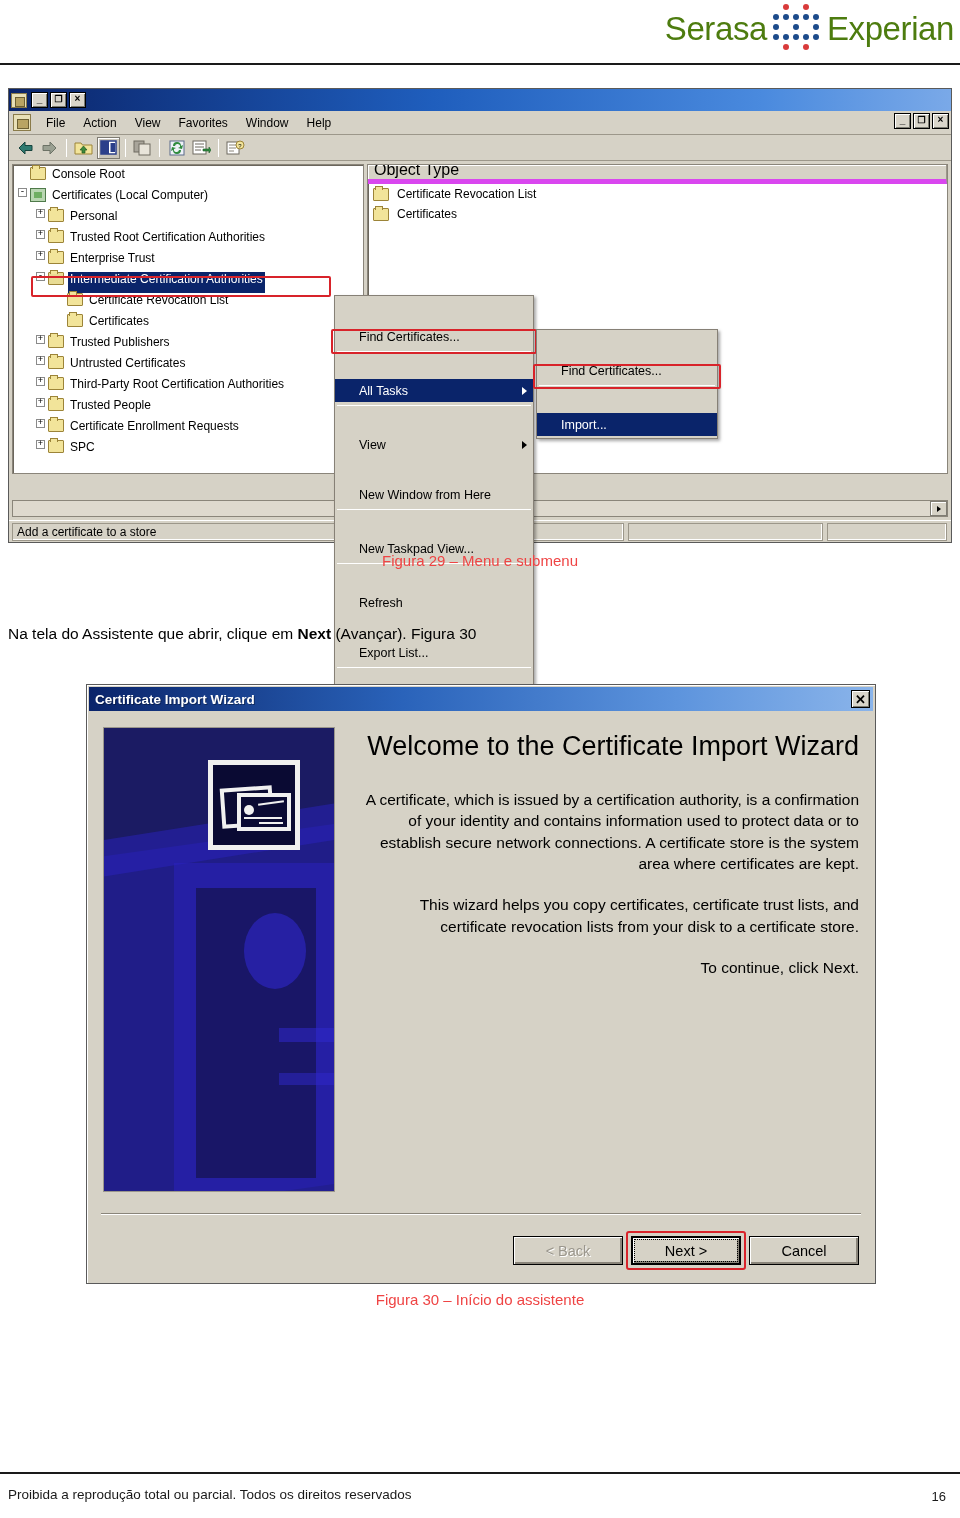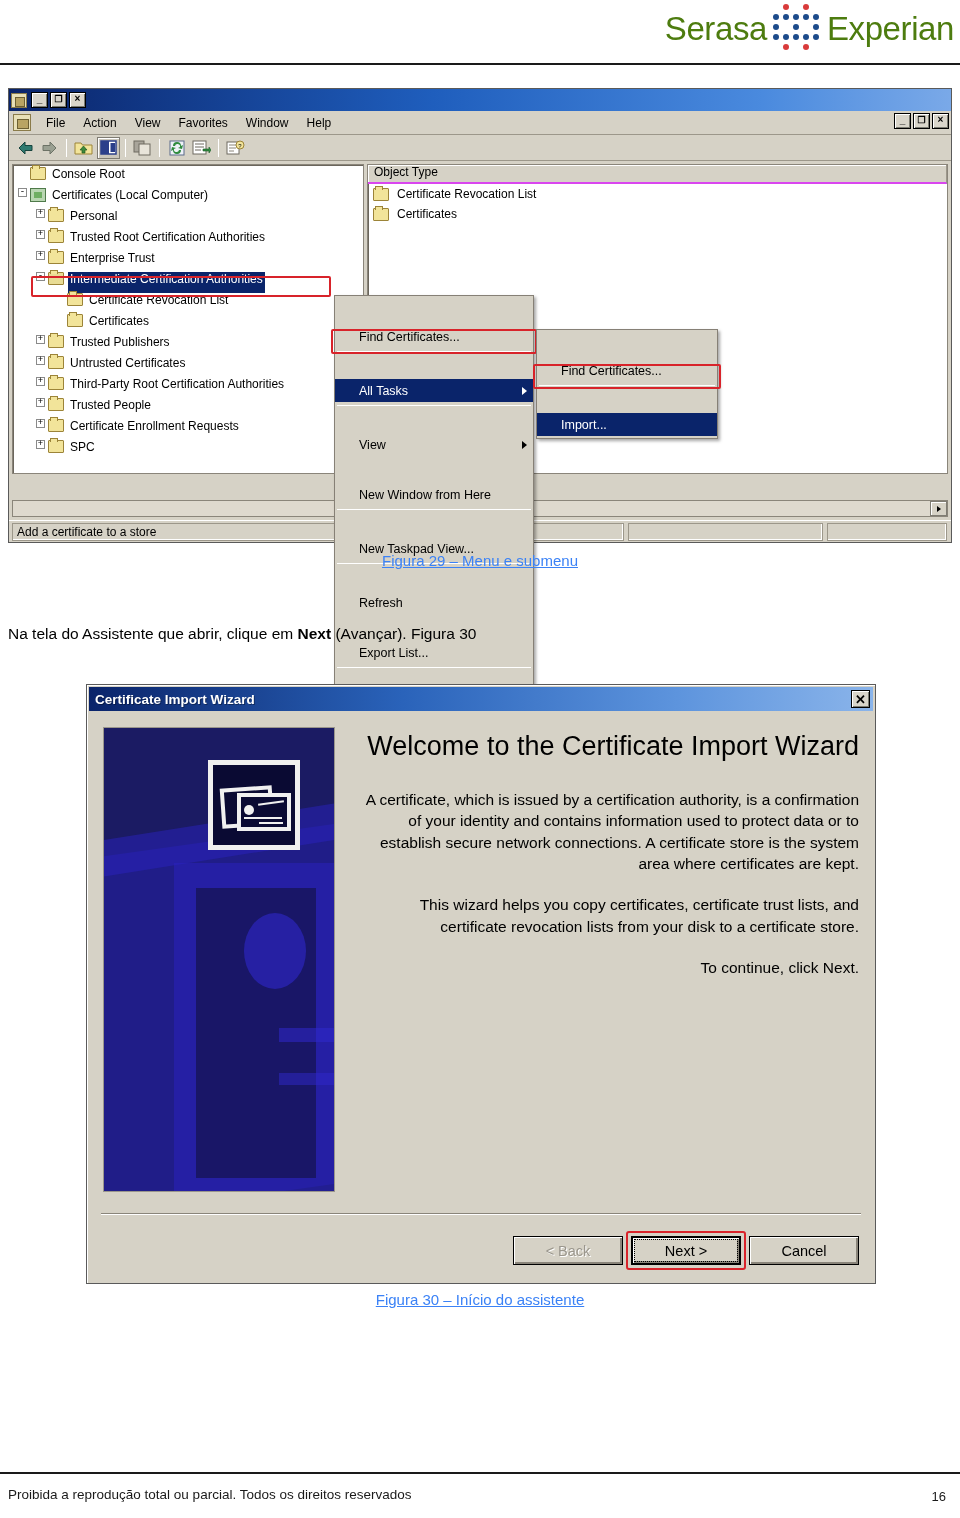--- a/index.html
+++ b/index.html
@@ -104,23 +104,23 @@
     width: 352px; background:#fff; border:1px solid #8a857a;
     box-shadow: inset 1px 1px 0 #6b665c;
     position: relative; overflow: hidden;
   }
   .pane-right {
     flex: 1; background:#fff; border:1px solid #8a857a;
     box-shadow: inset 1px 1px 0 #6b665c;
     position: relative; overflow: hidden;
   }
   .colhdr {
-    height: 19px; background: #d6d2c6; border-bottom: 2px solid #d946ef;
-    border-right: 1px solid #9c978a; display:flex; align-items:flex-start;
-    padding-left: 6px; font-size: 12px;
+    height: 19px; background: #d6d2c6; border-bottom: 5px solid #d946ef;
+    border-right: 1px solid #9c978a; display:flex; align-items:flex-end;
+    padding-left: 6px; font-size: 16px;
     box-shadow: inset 1px 1px 0 #fff;
   }
   .rowitem { display:flex; align-items:center; gap:4px; padding: 3px 0 3px 5px; font-size: 12px; }
 
   .tree { padding: 2px 0 0 2px; font-size: 12px; }
   .tnode { display:flex; height: 21px; white-space: nowrap; position: relative; }
   .tplug {
     width: 9px; height: 9px; border:1px solid #8a8a8a; background:#fff;
     font-size: 9px; line-height: 7px; text-align:center; color:#000; flex:none;
     margin-right: 3px; font-family:"Liberation Mono", monospace;
@@ -190,21 +190,21 @@
     display:flex; align-items:center; font-size: 12px; background:#d6d2c6;
   }
   .sb-cell.grow { flex: 1; }
   .sb-cell.w1 { width: 130px; }
   .sb-cell.w2 { width: 195px; }
   .sb-cell.w3 { width: 120px; margin-right: 4px; }
 
   
   .caption {
     position:absolute; width: 100%; text-align:center;
-    font-size: 15px; color:#3b82f6;text-decoration:underline;
+    font-size: 15px; color:#ef4444;
   }
   .bodytext {
     position:absolute; left: 8px; top: 625px; font-size: 15.5px; color:#000;
   }
   .bodytext b { font-weight: bold; }
 
   
   .wizard {
     position: absolute; left: 86px; top: 684px;
     width: 790px; height: 600px;

